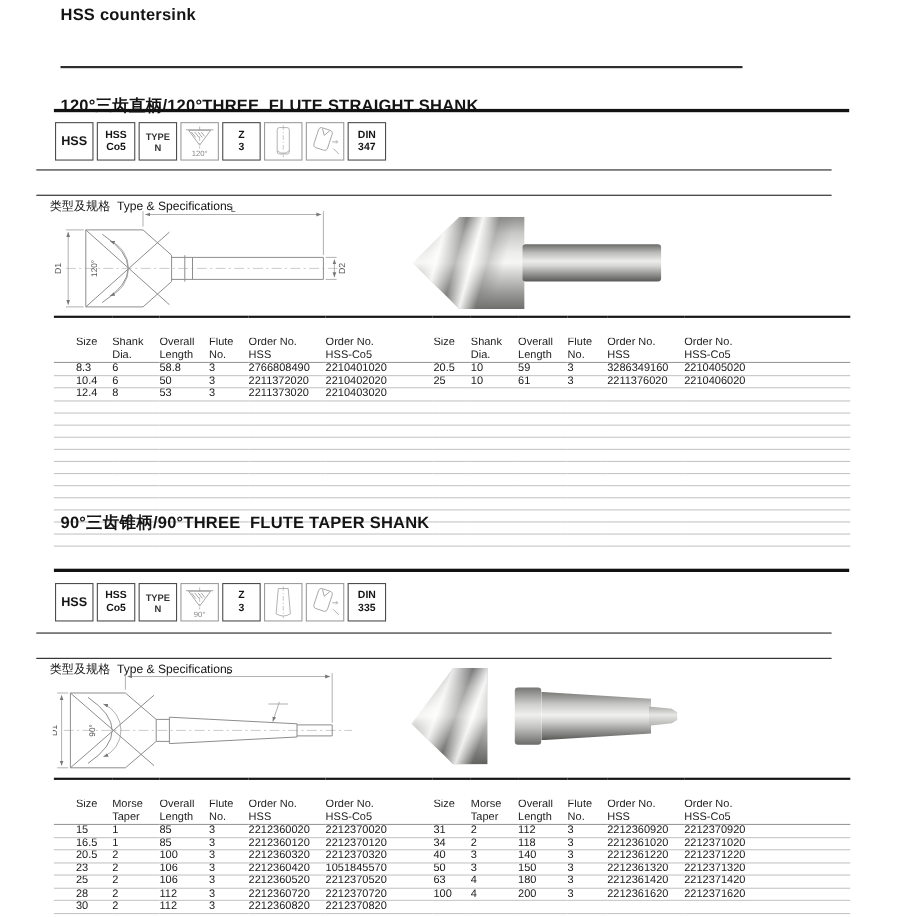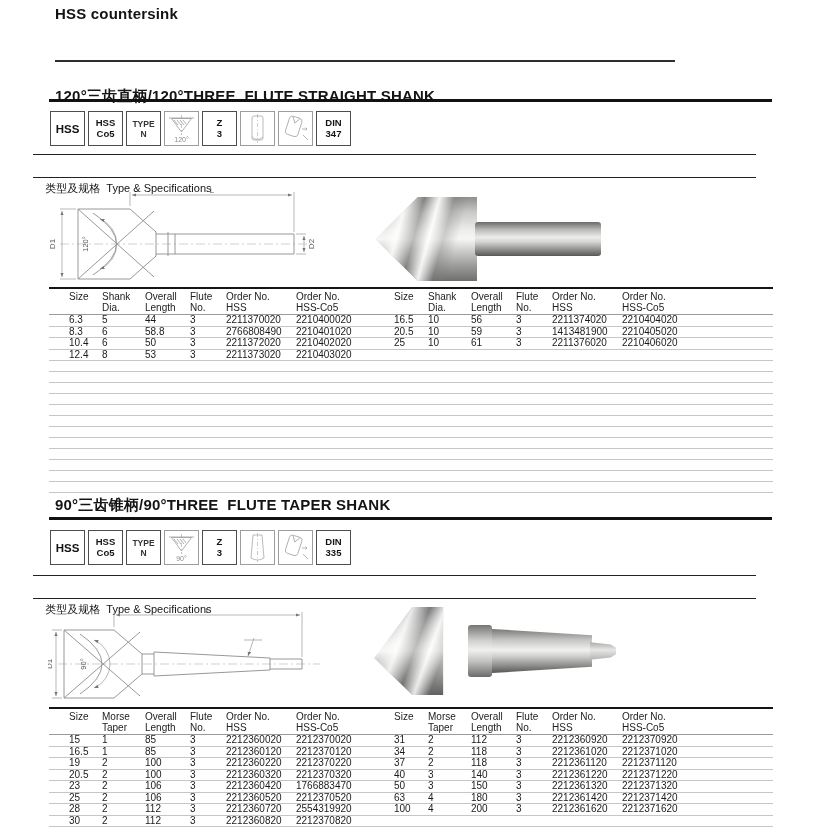--- a/index.html
+++ b/index.html
@@ -14,21 +14,21 @@
   .badge{width:35px;height:35px;border:1.3px solid #4d4d4d;background:#fff;box-sizing:border-box;
          display:flex;flex-direction:column;align-items:center;justify-content:center;}
   .badge.iconbox{border-color:#9d9d9d;}
   .b1{font-size:11.5px;font-weight:bold;}
   .b2{font-size:9.5px;font-weight:bold;line-height:10.5px;}
   .badge.light .b2{font-weight:bold;font-size:8.5px;line-height:10px;color:#333;}
   .specbar{left:33px;width:723px;height:22px;border-top:1.6px solid #222;border-bottom:1.6px solid #222;
            font-size:11px;font-weight:normal;line-height:22px;white-space:pre;}
   
   table.spec{border-collapse:collapse;table-layout:fixed;width:723px;border-top:2.6px solid #151515;}
-  table.spec th{font-weight:normal;text-align:left;font-size:10px;color:#222;padding:3px 0 1px 0;
+  table.spec th{font-weight:normal;text-align:left;font-size:10px;color:#222;padding:18px 0 1px 0;
                 border-bottom:1px solid #9a9a9a;vertical-align:top;}
   table.spec th div{height:10.5px;line-height:10.5px;white-space:nowrap;overflow:hidden;}
   table.spec td{font-size:10px;color:#1a1a1a;padding:0;border-bottom:1px solid #c6c6c6;
                 white-space:nowrap;overflow:hidden;}
   table.t1 td{height:10.5px;line-height:10.5px;}
   table.t1 tr.empty td{height:10px;}
   table.t2 td{height:10.5px;line-height:10.5px;}
   table.spec .c0{padding-left:20px;}
   table.spec .c6{padding-left:1px;}
   
@@ -245,45 +245,31 @@
             <div>HSS</div>
           </th>
           <th class="c11">
             <div>Order No.</div>
             <div>HSS-Co5</div>
           </th>
         </tr>
       </thead>
       <tbody>
         <tr>
-          <td class="c0">6.3</td>
-          <td class="c1">5</td>
-          <td class="c2">44</td>
-          <td class="c3">3</td>
-          <td class="c4">2211370020</td>
-          <td class="c5">2210400020</td>
-          <td class="c6">16.5</td>
-          <td class="c7">10</td>
-          <td class="c8">56</td>
-          <td class="c9">3</td>
-          <td class="c10">2211374020</td>
-          <td class="c11">2210404020</td>
-        </tr>
-        <tr>
           <td class="c0">8.3</td>
           <td class="c1">6</td>
           <td class="c2">58.8</td>
           <td class="c3">3</td>
           <td class="c4">2766808490</td>
           <td class="c5">2210401020</td>
           <td class="c6">20.5</td>
           <td class="c7">10</td>
           <td class="c8">59</td>
           <td class="c9">3</td>
-          <td class="c10">1413481900</td>
+          <td class="c10">3286349160</td>
           <td class="c11">2210405020</td>
         </tr>
         <tr>
           <td class="c0">10.4</td>
           <td class="c1">6</td>
           <td class="c2">50</td>
           <td class="c3">3</td>
           <td class="c4">2211372020</td>
           <td class="c5">2210402020</td>
           <td class="c6">25</td>
@@ -471,21 +457,21 @@
           <td class="c6"></td>
           <td class="c7"></td>
           <td class="c8"></td>
           <td class="c9"></td>
           <td class="c10"></td>
           <td class="c11"></td>
         </tr>
       </tbody>
     </table>
 
-  <div class="abs sec-title" style="left:55px;top:496px;">90°三齿锥柄/90°THREE  FLUTE TAPER SHANK</div>
+  <div class="abs sec-title" style="left:55px;top:466px;">90°三齿锥柄/90°THREE  FLUTE TAPER SHANK</div>
   <div class="abs thick-rule" style="top:517px;"></div>
 
   <div class="abs badges" style="left:50px;top:530px;">
     <div class="badge">
       <span class="b1">HSS</span>
       </div>
     <div class="badge">
       <span class="b2">HSS</span>
       <span class="b2">Co5</span>
       </div>
@@ -688,54 +674,40 @@
           <td class="c4">2212360120</td>
           <td class="c5">2212370120</td>
           <td class="c6">34</td>
           <td class="c7">2</td>
           <td class="c8">118</td>
           <td class="c9">3</td>
           <td class="c10">2212361020</td>
           <td class="c11">2212371020</td>
         </tr>
         <tr>
-          <td class="c0">19</td>
-          <td class="c1">2</td>
-          <td class="c2">100</td>
-          <td class="c3">3</td>
-          <td class="c4">2212360220</td>
-          <td class="c5">2212370220</td>
-          <td class="c6">37</td>
-          <td class="c7">2</td>
-          <td class="c8">118</td>
-          <td class="c9">3</td>
-          <td class="c10">2212361120</td>
-          <td class="c11">2212371120</td>
-        </tr>
-        <tr>
           <td class="c0">20.5</td>
           <td class="c1">2</td>
           <td class="c2">100</td>
           <td class="c3">3</td>
           <td class="c4">2212360320</td>
           <td class="c5">2212370320</td>
           <td class="c6">40</td>
           <td class="c7">3</td>
           <td class="c8">140</td>
           <td class="c9">3</td>
           <td class="c10">2212361220</td>
           <td class="c11">2212371220</td>
         </tr>
         <tr>
           <td class="c0">23</td>
           <td class="c1">2</td>
           <td class="c2">106</td>
           <td class="c3">3</td>
           <td class="c4">2212360420</td>
-          <td class="c5">1766883470</td>
+          <td class="c5">1051845570</td>
           <td class="c6">50</td>
           <td class="c7">3</td>
           <td class="c8">150</td>
           <td class="c9">3</td>
           <td class="c10">2212361320</td>
           <td class="c11">2212371320</td>
         </tr>
         <tr>
           <td class="c0">25</td>
           <td class="c1">2</td>
@@ -749,21 +721,21 @@
           <td class="c9">3</td>
           <td class="c10">2212361420</td>
           <td class="c11">2212371420</td>
         </tr>
         <tr>
           <td class="c0">28</td>
           <td class="c1">2</td>
           <td class="c2">112</td>
           <td class="c3">3</td>
           <td class="c4">2212360720</td>
-          <td class="c5">2554319920</td>
+          <td class="c5">2212370720</td>
           <td class="c6">100</td>
           <td class="c7">4</td>
           <td class="c8">200</td>
           <td class="c9">3</td>
           <td class="c10">2212361620</td>
           <td class="c11">2212371620</td>
         </tr>
         <tr>
           <td class="c0">30</td>
           <td class="c1">2</td>

